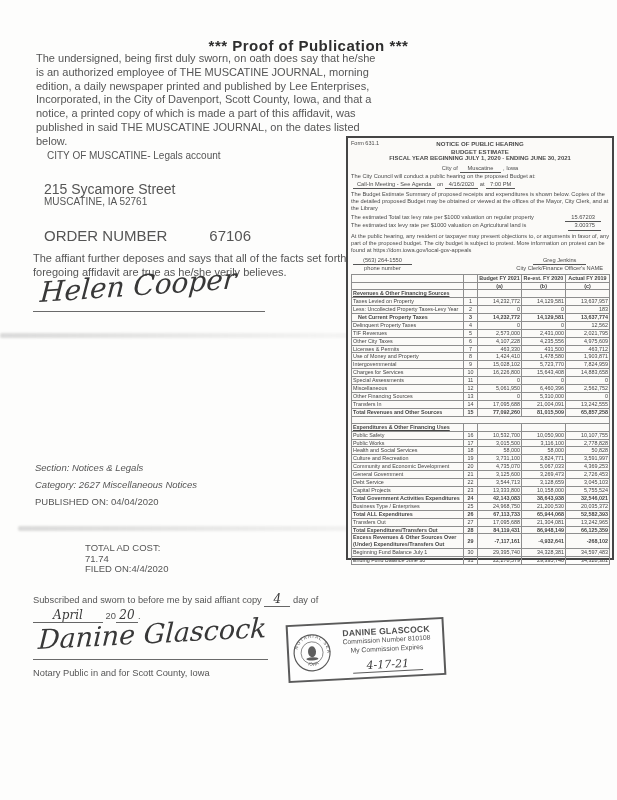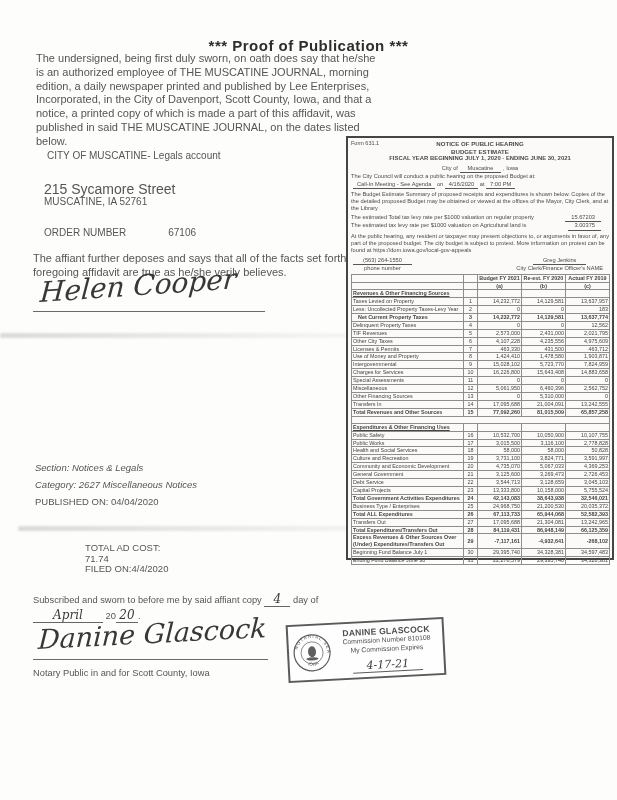--- a/index.html
+++ b/index.html
@@ -7,21 +7,21 @@
        font-family:"Liberation Sans",sans-serif;color:#4a4a4a;}
   .abs{position:absolute;}
   
   .doc-title{top:37px;left:0;width:617px;text-align:center;font-size:15px;font-weight:bold;
              color:#2e2e2e;letter-spacing:.5px;}
   .para{font-size:11px;line-height:1.25;color:#555;}
   .p1{top:52px;left:36px;width:348px;}
   .acct{top:150px;left:47px;font-size:10px;color:#555;}
   .addr1{top:181px;left:44px;font-size:14px;color:#555;}
   .addr2{top:196px;left:44px;font-size:10px;color:#555;}
-  .order{top:227px;left:44px;font-size:10px;color:#555;}
+  .order{top:227px;left:44px;font-size:15px;color:#555;}
   .order .val{margin-left:42px;}
   .p2{top:252px;left:33px;width:356px;}
   .script{font-family:"DejaVu Serif",serif;font-style:italic;color:#383838;}
   .sig1{top:268px;left:40px;width:230px;font-size:28px;transform:rotate(-4deg) skewX(-8deg);}
   .sigline1{top:311px;left:33px;width:232px;border-bottom:1px solid #6a6a6a;height:0;}
   .smudge{background:linear-gradient(90deg,rgba(130,130,130,.28),rgba(190,190,190,.10));
           filter:blur(1px);border-radius:2px;}
   .sm1{top:333px;left:0px;width:360px;height:5px;}
   .sm2{top:526px;left:18px;width:390px;height:5px;}
   .meta{font-size:9.5px;color:#555;}

